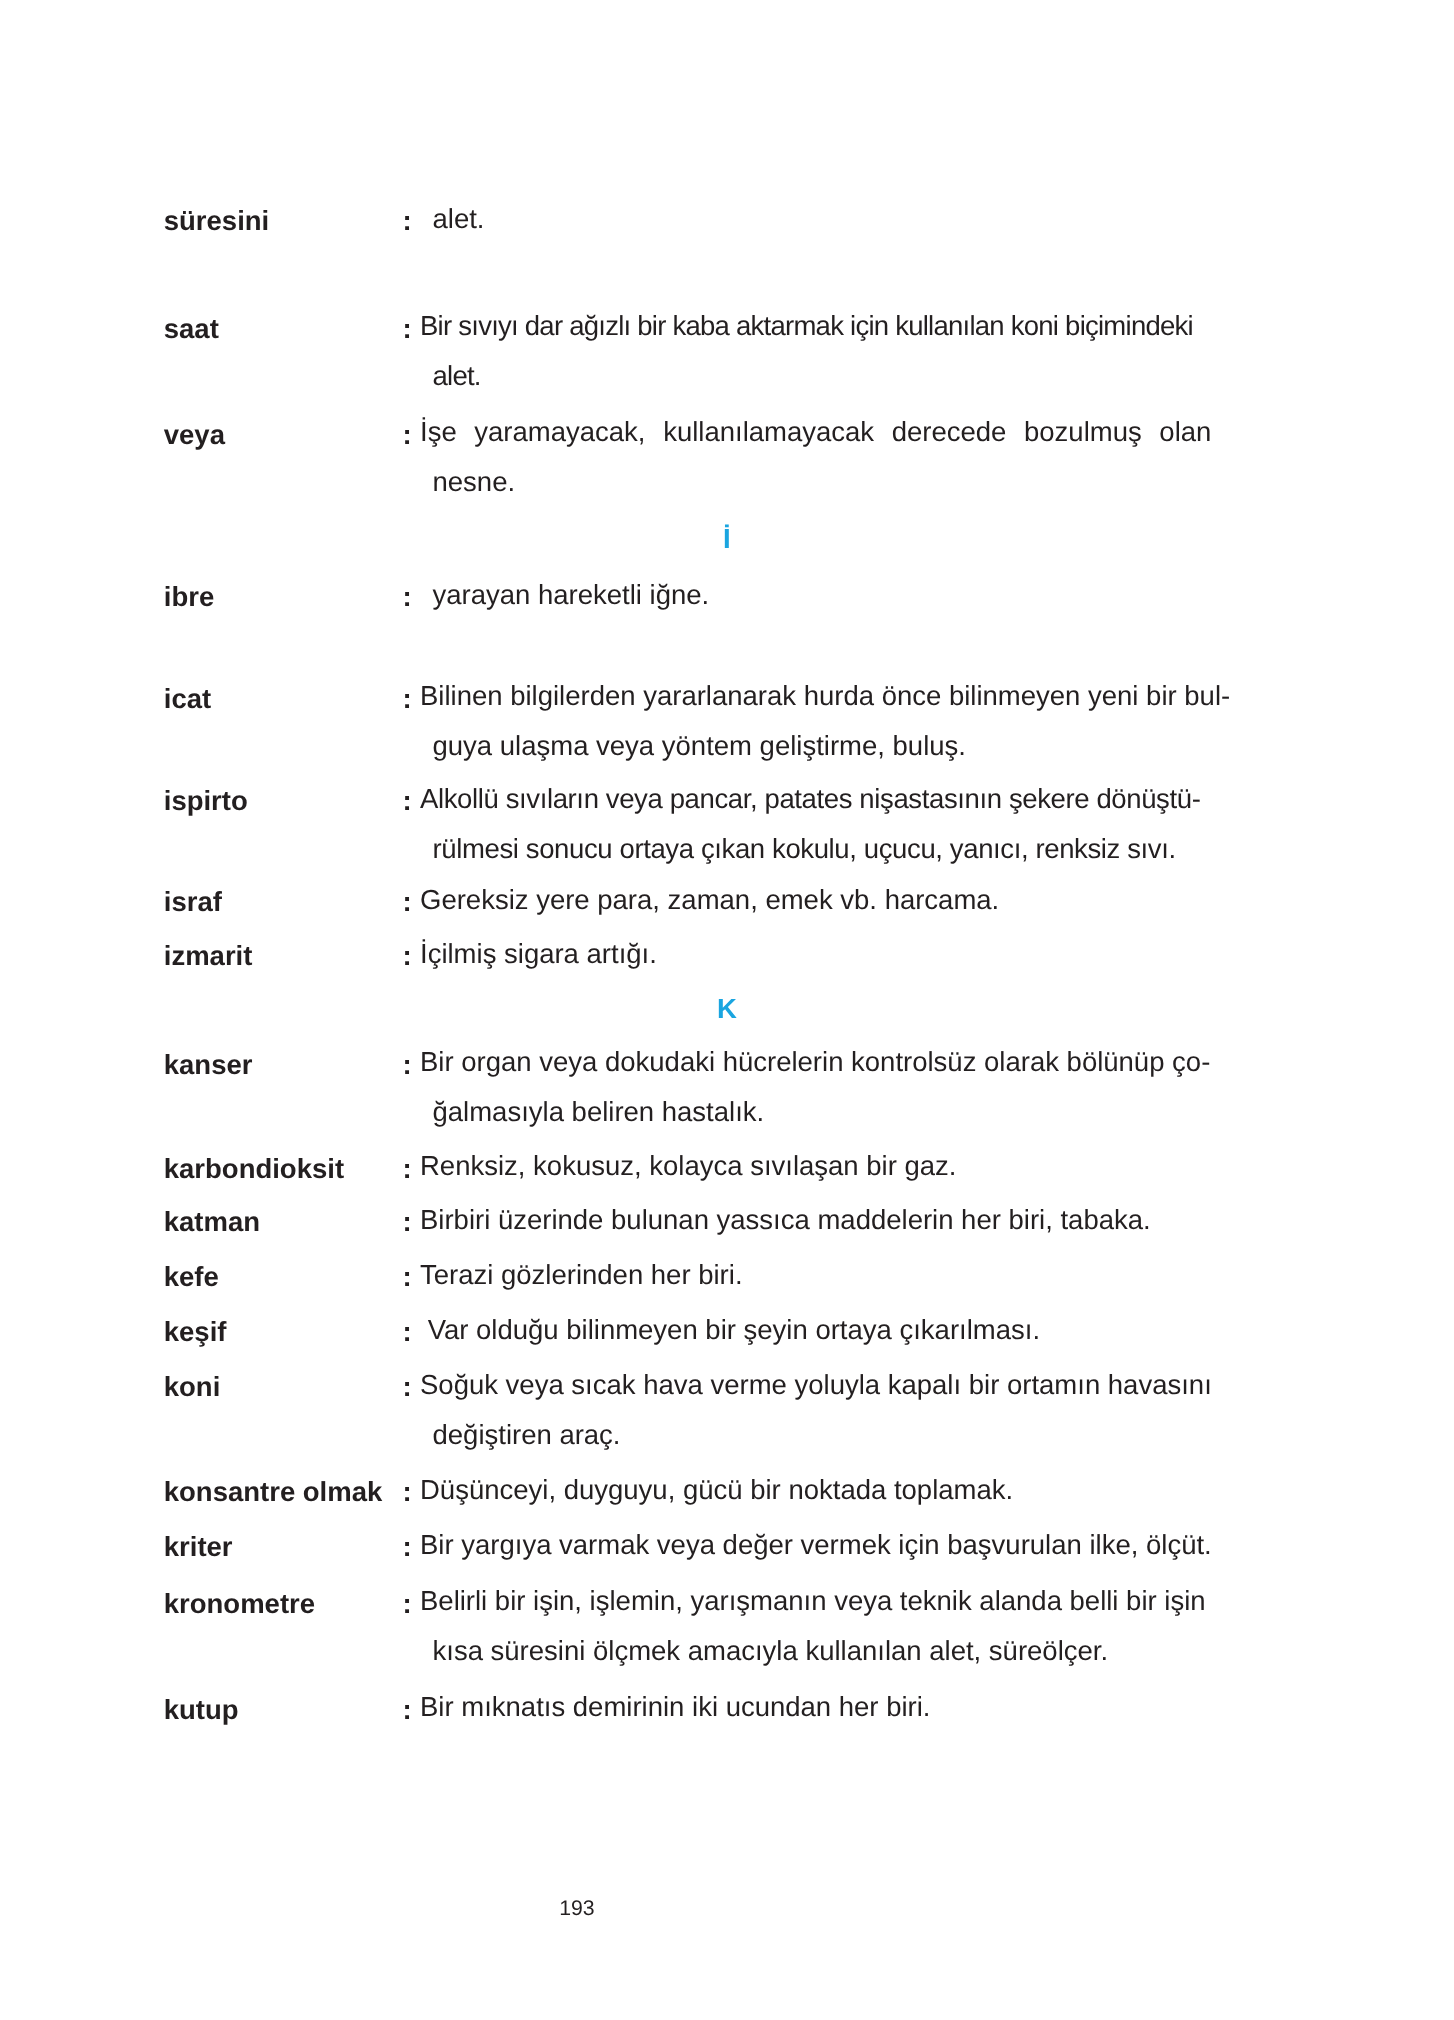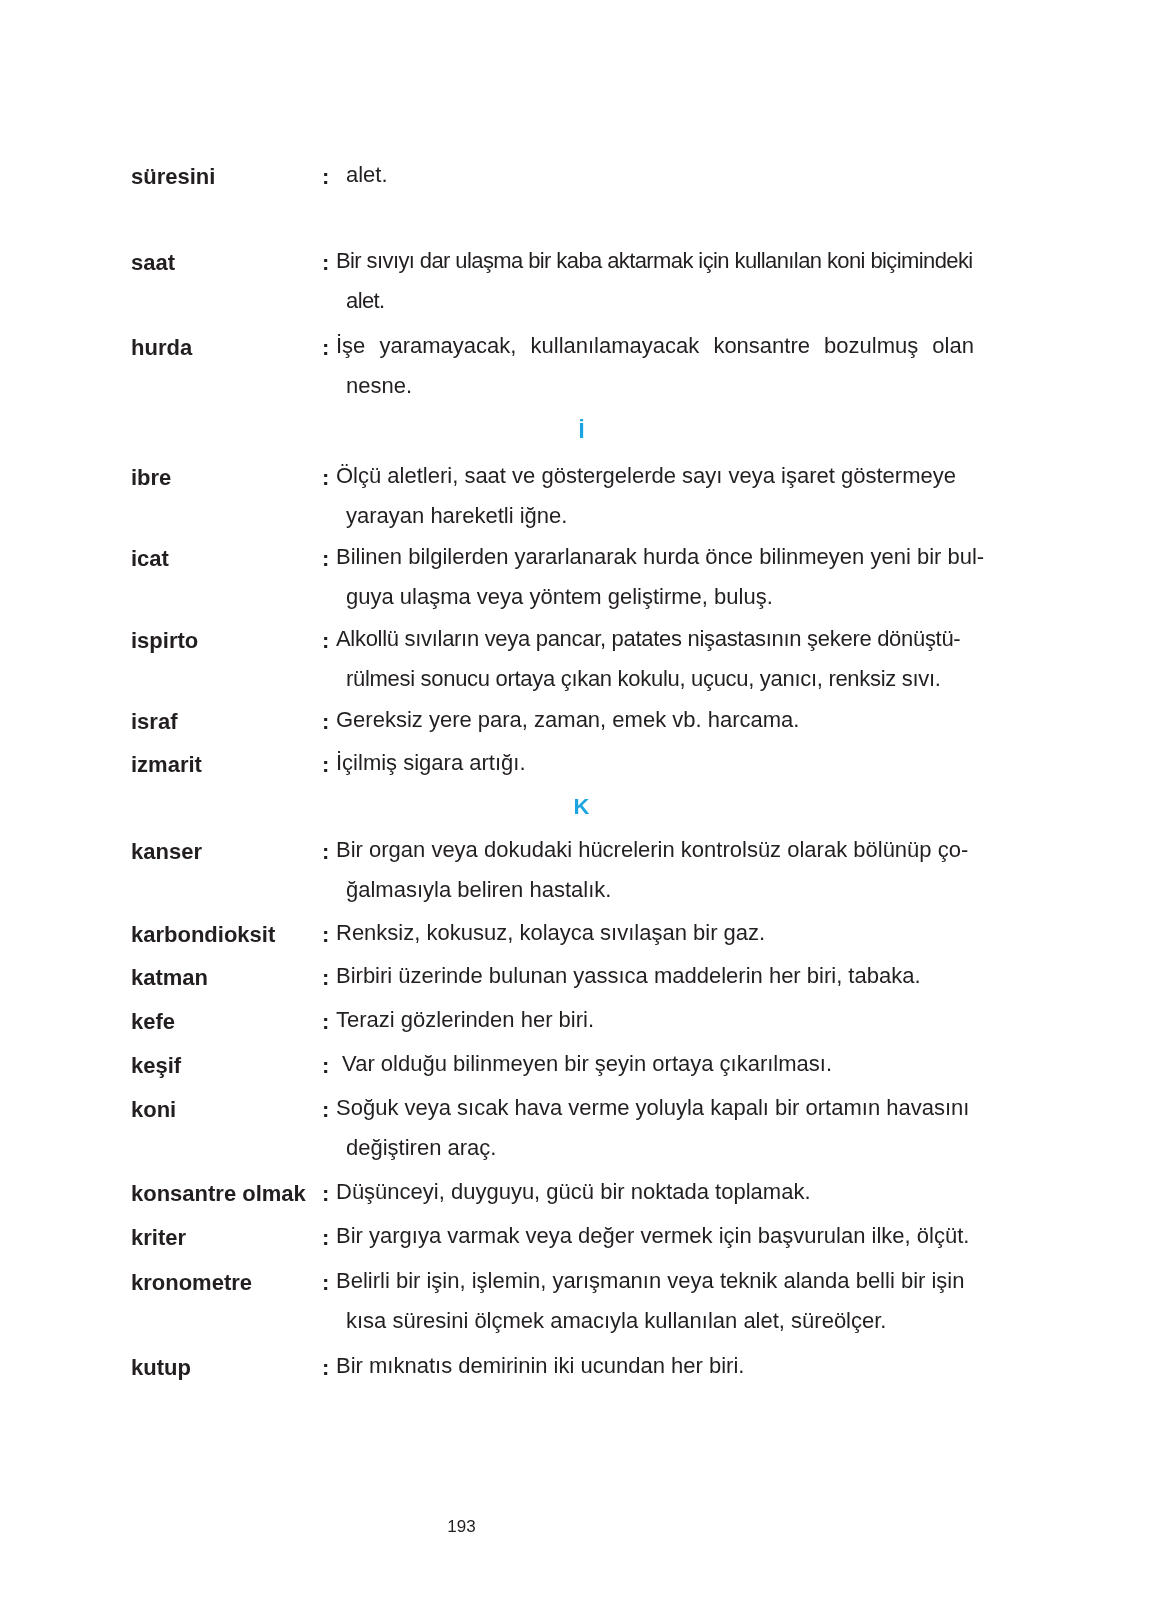--- a/index.html
+++ b/index.html
@@ -19,34 +19,34 @@
 <div class="page">
 
   <div class="entry" style="top:164px">
     <span class="term">süresini</span>
     <span class="colon">:</span>
     <span class="def"><span class="l2">alet.</span></span>
   </div>
   <div class="entry" style="top:250px">
     <span class="term">saat</span>
     <span class="colon">:</span>
-    <span class="def" style="letter-spacing:-0.6px"><span>Bir sıvıyı dar ulaşma bir kaba aktarmak için kullanılan koni biçimindeki</span><span class="l2">alet.</span></span>
+    <span class="def" style="letter-spacing:-0.6px"><span>Bir sıvıyı dar ağızlı bir kaba aktarmak için kullanılan koni biçimindeki</span><span class="l2">alet.</span></span>
   </div>
   <div class="entry" style="top:335px">
-    <span class="term">hurda</span>
+    <span class="term">veya</span>
     <span class="colon">:</span>
-    <span class="def" style="word-spacing:8px"><span> İşe yaramayacak, kullanılamayacak konsantre bozulmuş olan</span><span class="l2" style="word-spacing:0">nesne.</span></span>
+    <span class="def" style="word-spacing:8px"><span> İşe yaramayacak, kullanılamayacak derecede bozulmuş olan</span><span class="l2" style="word-spacing:0">nesne.</span></span>
   </div>
 
   <div class="letter" style="top:418px">İ</div>
 
   <div class="entry" style="top:465px">
     <span class="term">ibre</span>
     <span class="colon">:</span>
-    <span class="def"><span>Ölçü aletleri, saat ve göstergelerde sayı veya işaret göstermeye</span><span class="l2">yarayan hareketli iğne.</span></span>
+    <span class="def"><span class="l2">yarayan hareketli iğne.</span></span>
   </div>
   <div class="entry" style="top:546px">
     <span class="term">icat</span>
     <span class="colon">:</span>
     <span class="def"><span>Bilinen bilgilerden yararlanarak hurda önce bilinmeyen yeni bir bul-</span><span class="l2">guya ulaşma veya yöntem geliştirme, buluş.</span></span>
   </div>
   <div class="entry" style="top:628px">
     <span class="term">ispirto</span>
     <span class="colon">:</span>
     <span class="def" style="letter-spacing:-0.3px"><span>Alkollü sıvıların veya pancar, patates nişastasının şekere dönüştü-</span><span class="l2">rülmesi sonucu ortaya çıkan kokulu, uçucu, yanıcı, renksiz sıvı.</span></span>

